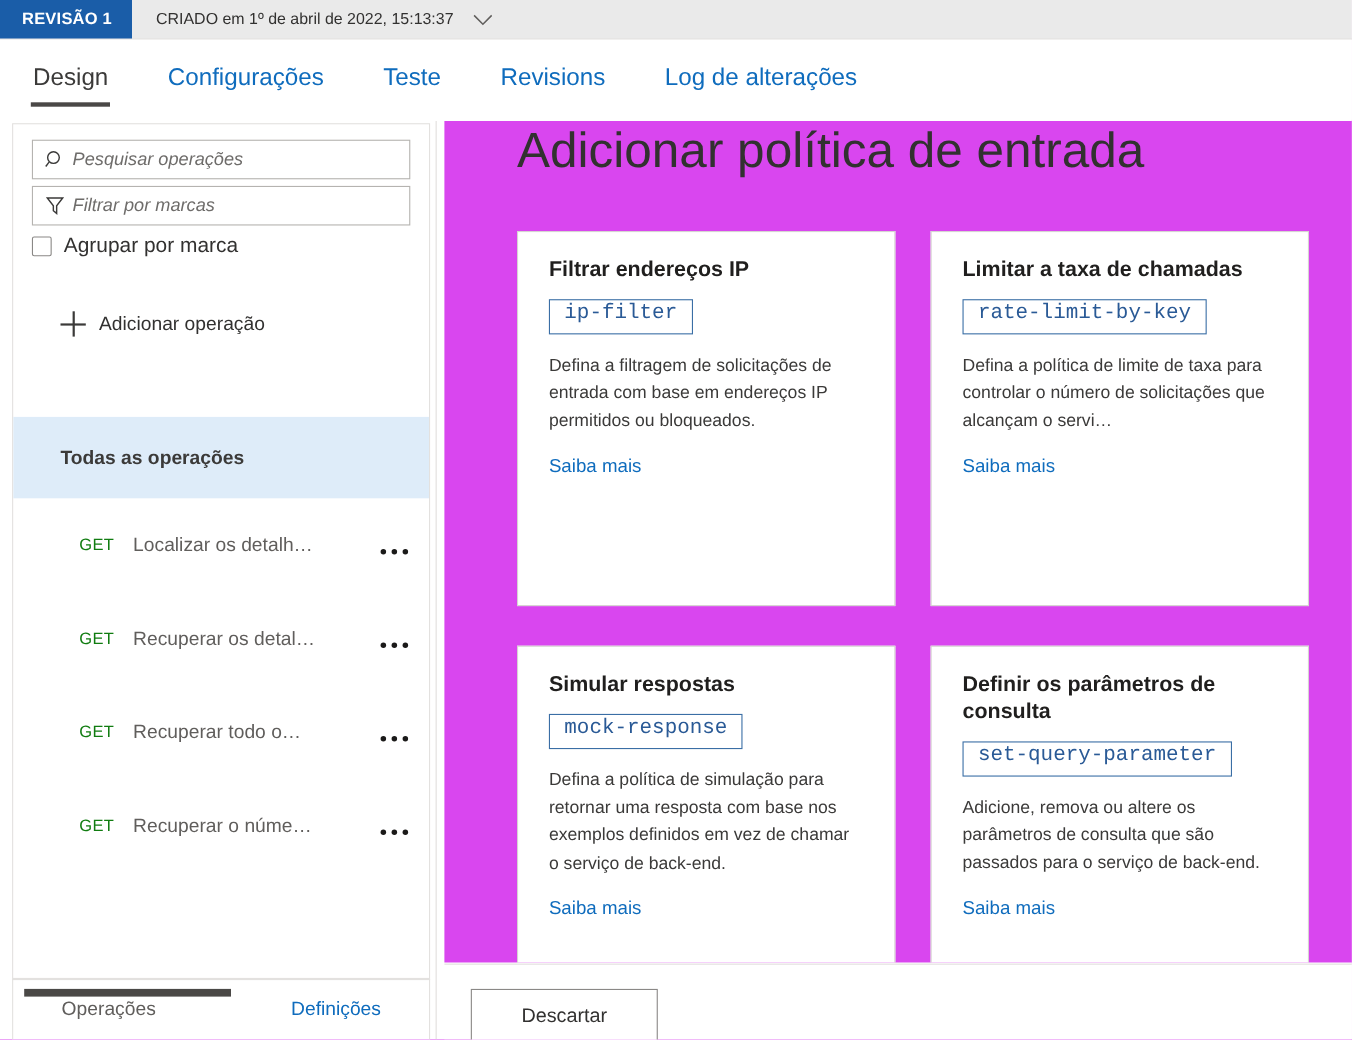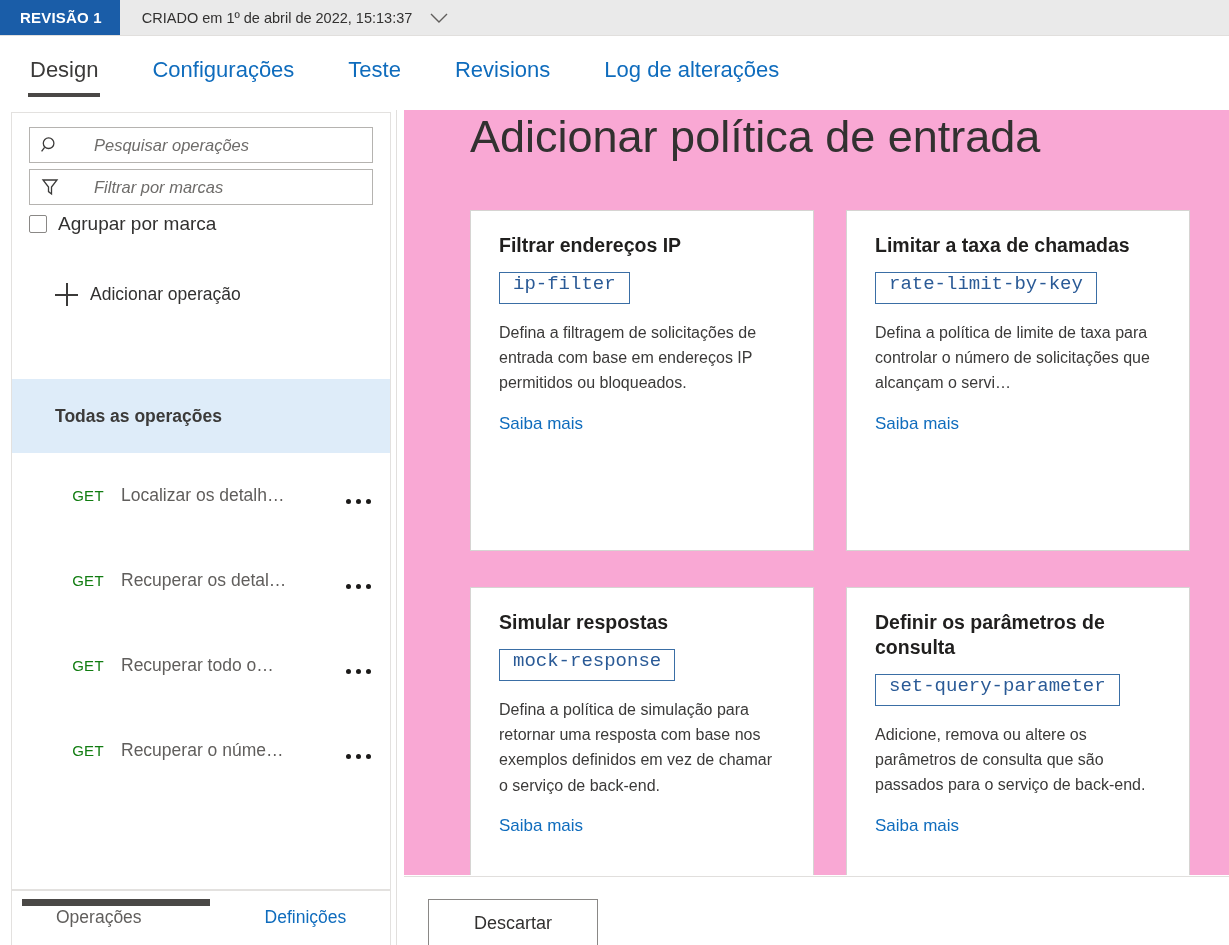--- a/index.html
+++ b/index.html
@@ -127,21 +127,20 @@
     display: inline-flex;
     align-items: center;
     justify-content: center;
     margin-right: 4px;
   }
   .field .ftext {
     font-size: 16.5px;
     font-style: italic;
     color: #6e6c6a;
     white-space: nowrap;
-    margin-left: 28px;
   }
 
   .checkrow {
     display: flex;
     align-items: center;
     margin-top: 8px;
   }
   .checkbox {
     width: 18px;
     height: 18px;
@@ -307,21 +306,21 @@
     background: #e1dfdd;
   }
 
   
   .content {
     position: absolute;
     left: 404px;
     top: 110px;
     width: 825px;
     height: 765px;
-    background: #f9a8d4;
+    background: #d946ef;
     overflow: hidden;
   }
   .content-title {
     position: absolute;
     left: 66px;
     top: 0px;
     font-size: 45px;
     font-weight: 300;
     color: #323130;
     white-space: nowrap;

